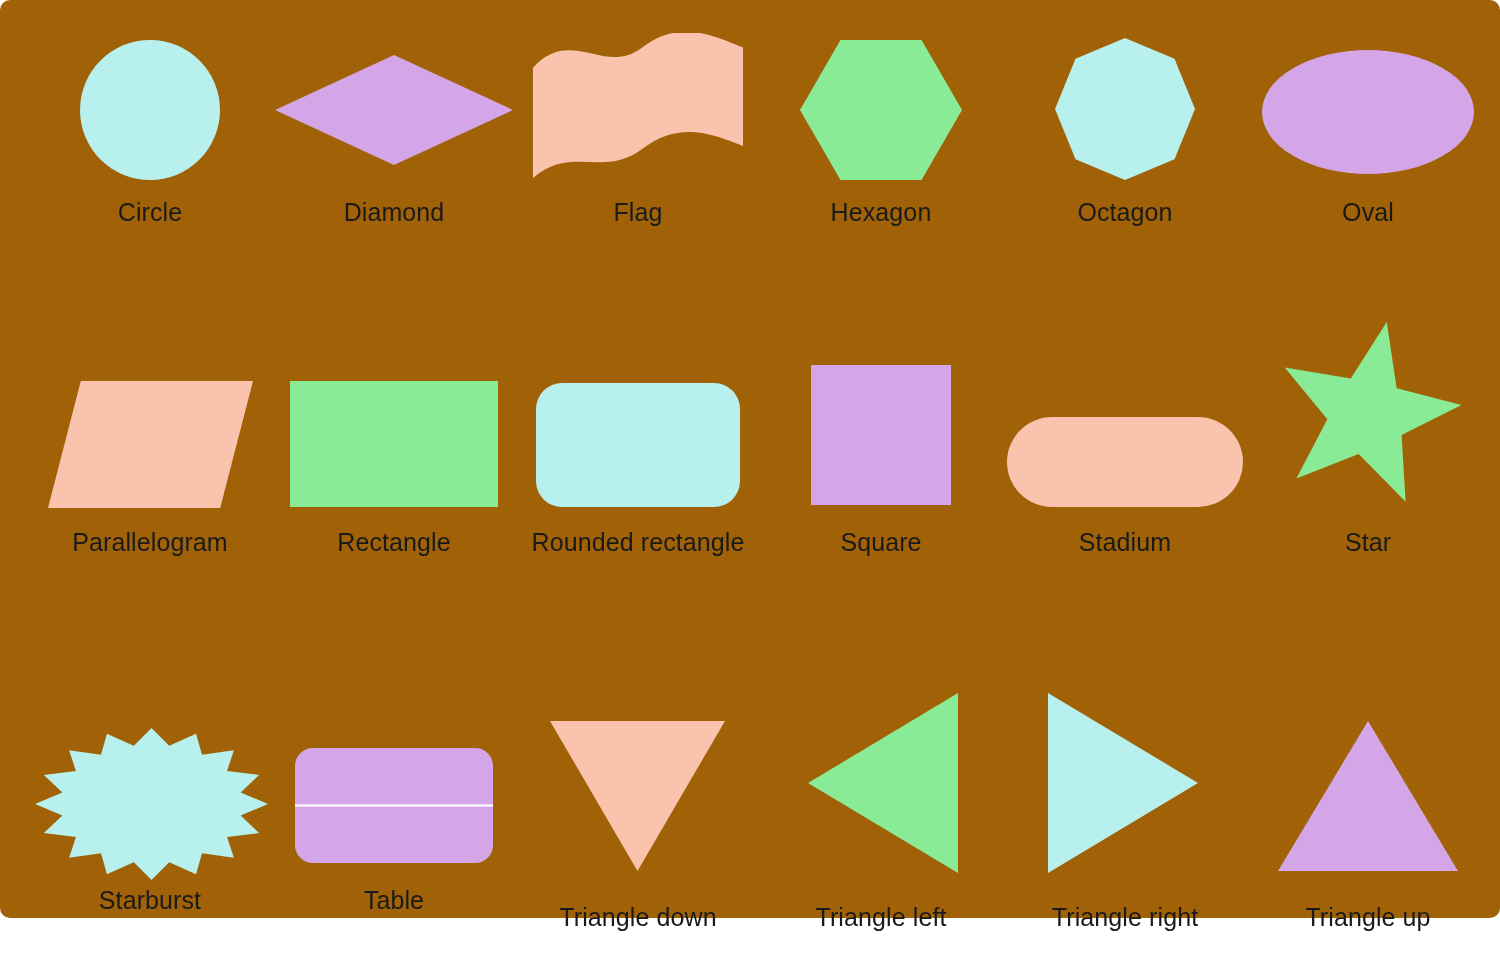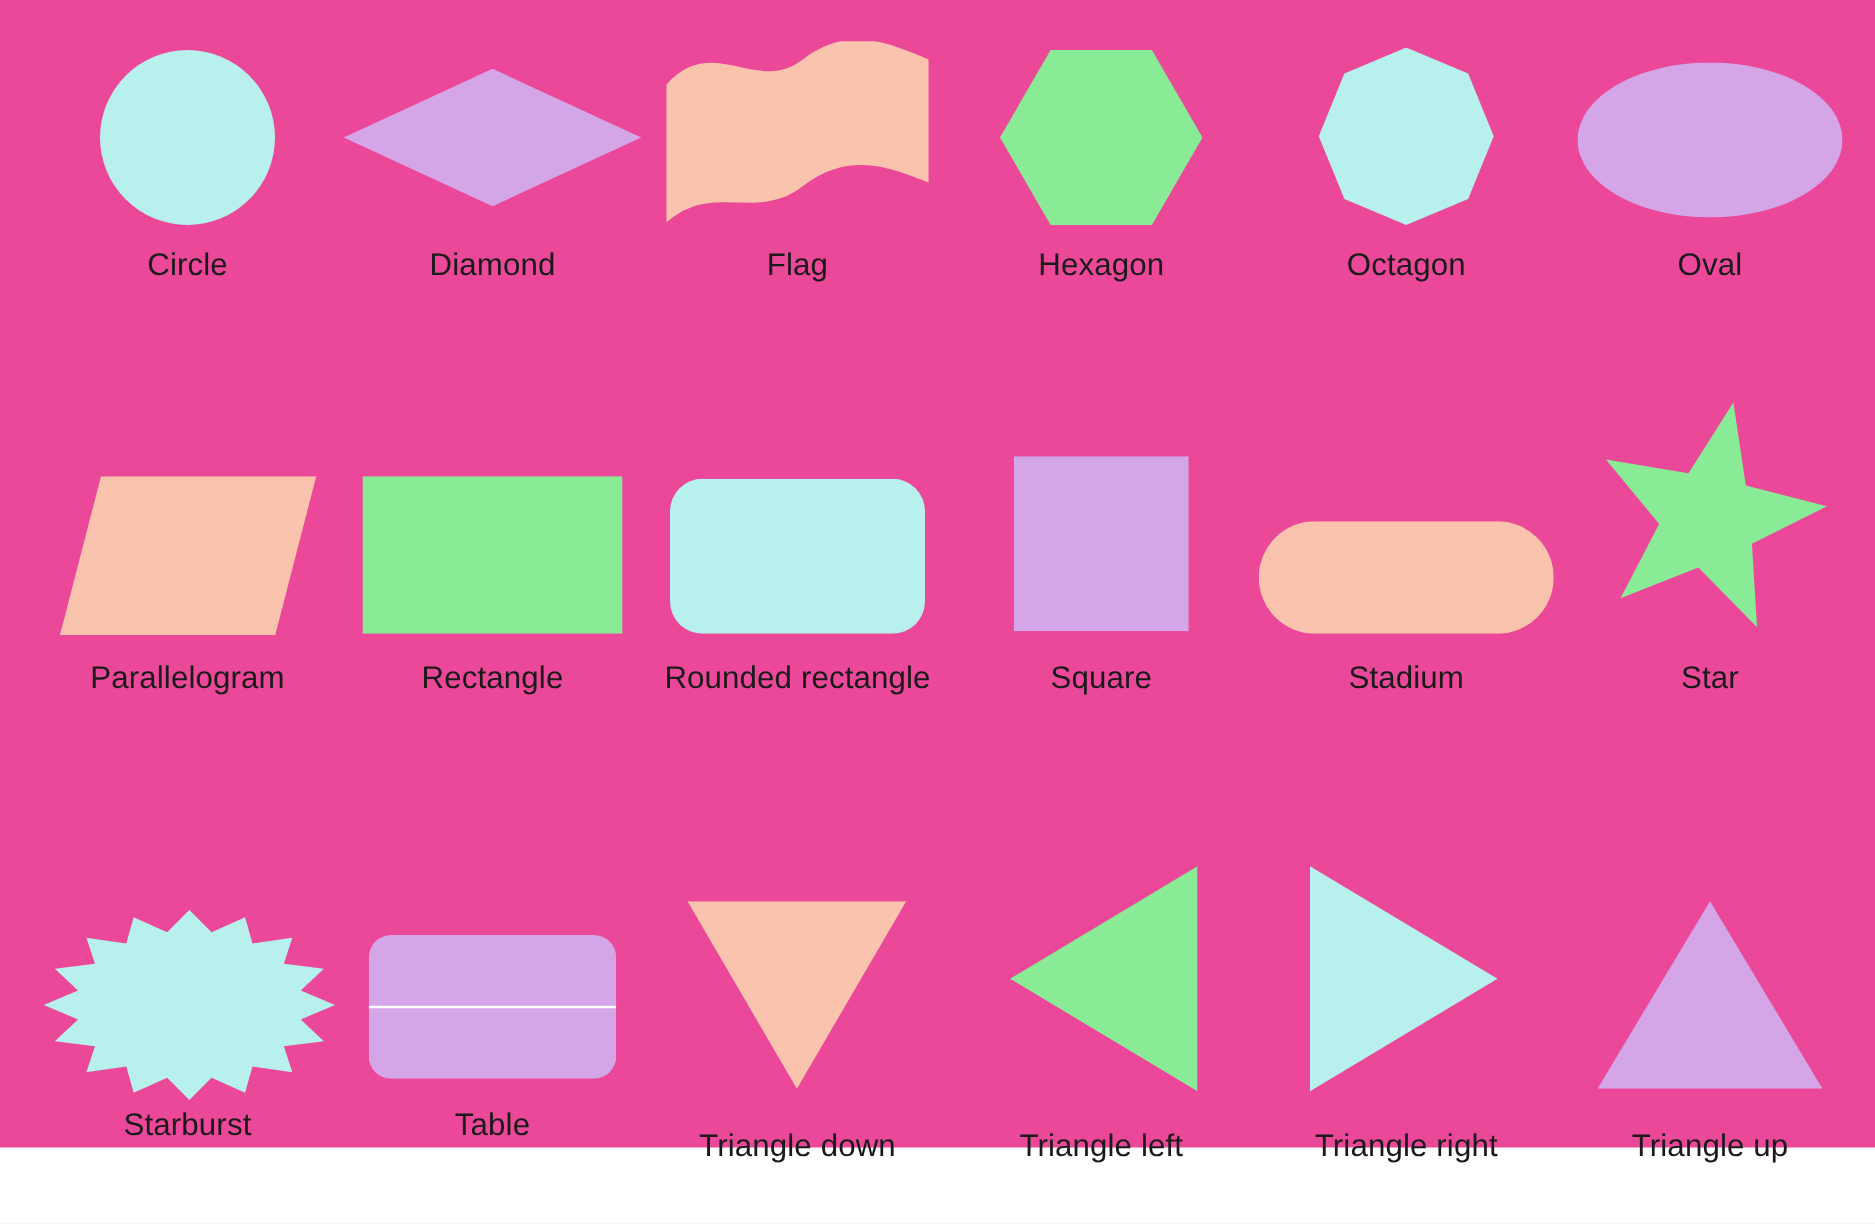--- a/index.html
+++ b/index.html
@@ -11,21 +11,22 @@
   body {
     width: 1500px;
     height: 979px;
     font-family: "Liberation Sans", sans-serif;
     overflow: hidden;
   }
   #gallery {
     position: relative;
     width: 1500px;
     height: 918px;
-    background: #ec4899;
+    background: #a16207;
+    border-radius: 10px;
   }
   .shape-cell {
     position: absolute;
     display: flex;
     flex-direction: column;
     align-items: center;
     justify-content: flex-start;
   }
   .shape-canvas {
     display: block;

